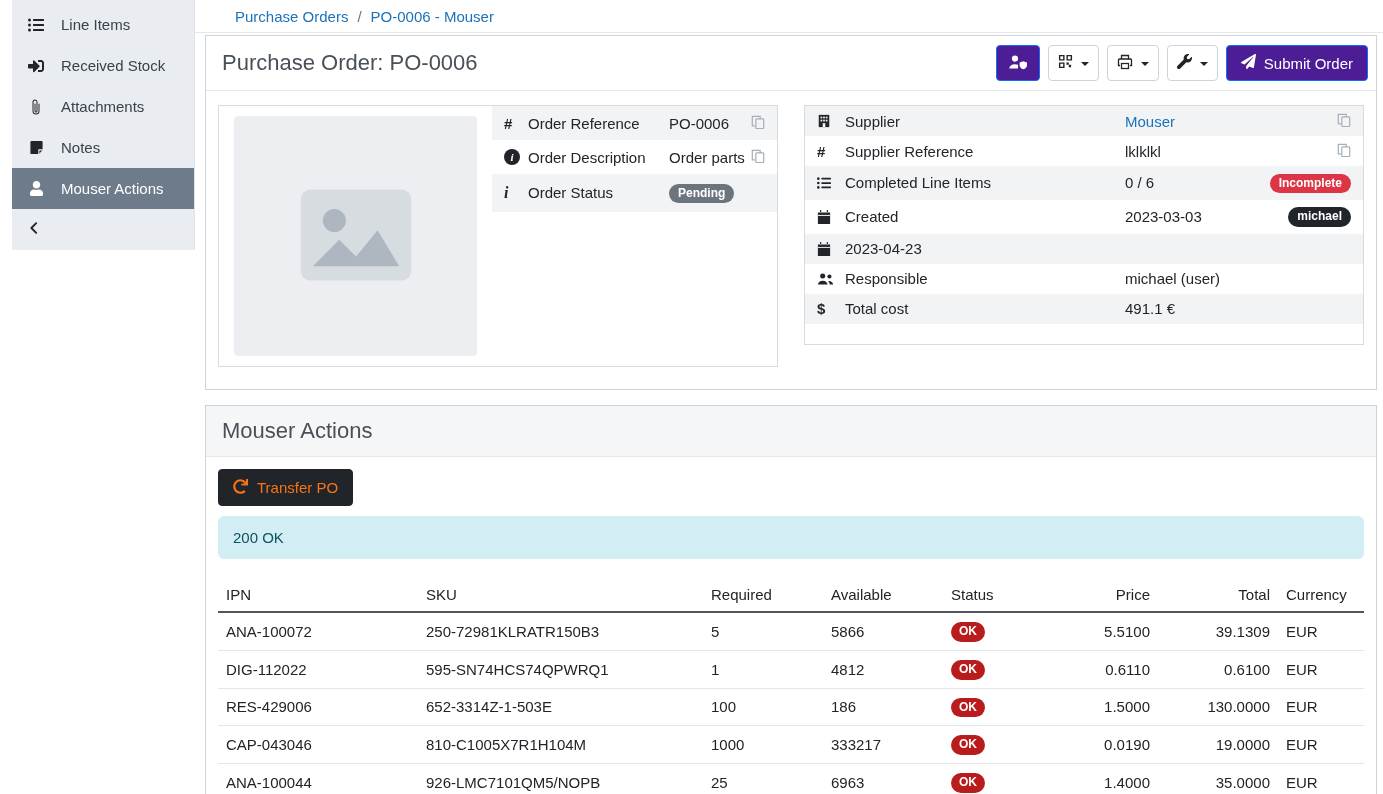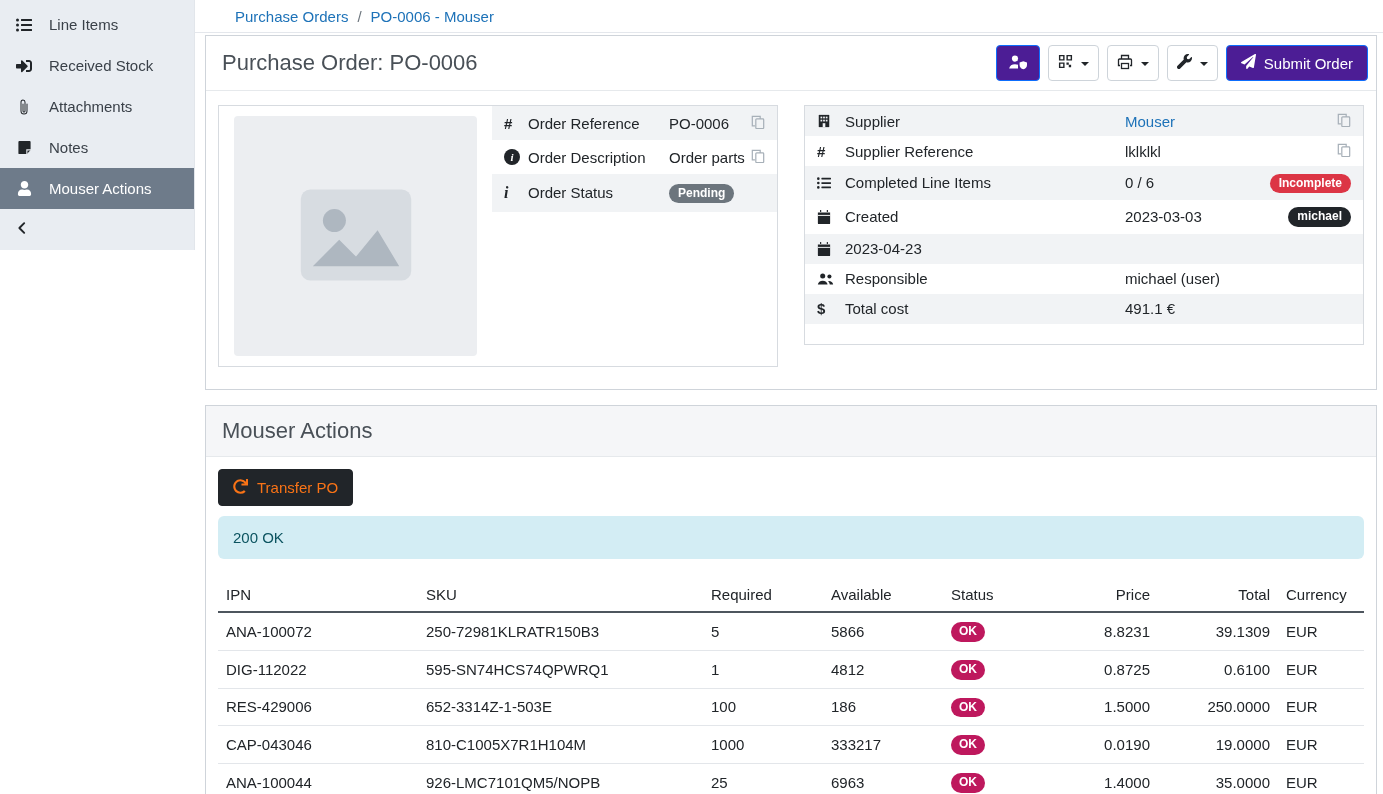--- a/index.html
+++ b/index.html
@@ -1,21 +1,21 @@
 <!DOCTYPE html>
 <html><head>
 <meta charset="utf-8">
 <style>
   * { margin:0; padding:0; box-sizing:border-box; }
   html,body { width:1383px; height:794px; }
   body { font-family:"Liberation Sans","DejaVu Sans",sans-serif; font-size:15px; color:#212529; background:#fff; overflow:hidden; }
   .app { display:flex; width:100%; height:100%; }
 
   
-  .sidebar { width:195px; flex:none; background:#fff; }
+  .sidebar { width:195px; flex:none; background:#fff;padding-left:12px; }
   .side-list { background:#e9edf2; padding-top:4px; border-right:1px solid #e2e6eb; }
   .side-item { height:41px; display:flex; align-items:center; gap:16px; padding:0 15px; color:#3a4149; cursor:pointer; }
   .side-item .sicon { width:18px; display:flex; justify-content:center; align-items:center; color:#212529; }
   .side-item.active { background:#6e7b8a; color:#fff; }
   .side-item.active .sicon { color:#fff; }
   .side-collapse { height:41px; display:flex; align-items:center; padding:0 15px; color:#212529; cursor:pointer; }
 
   
   .main { flex:1; display:flex; flex-direction:column; min-width:0; }
   .breadcrumb-bar { height:33px; flex:none; display:flex; align-items:center; gap:9px; padding:0 40px; background:#fff; border-bottom:1px solid #e4e7ec; }
@@ -59,21 +59,21 @@
   .ic-circle { width:16px; height:16px; border-radius:50%; background:#212529; color:#fff; display:inline-flex; align-items:center; justify-content:center; font:italic 700 11px "Liberation Serif",serif; }
   .ic-i { font:italic 700 16px "Liberation Serif",serif; color:#212529; }
   .ic-txt { font-weight:700; font-size:15px; }
   .copy { color:#a7b0b8; cursor:pointer; display:inline-flex; }
 
   
   .badge { display:inline-block; padding:3px 9px; border-radius:10px; font-size:12px; font-weight:700; color:#fff; line-height:1.15; }
   .badge-pending { background:#6c757d; }
   .badge-incomplete { background:#dc3545; }
   .badge-user { background:#212529; }
-  .badge-ok { background:#be185d; padding:3px 8px; }
+  .badge-ok { background:#b91c1c; padding:3px 8px; }
 
   
   .actions-body { padding:12px 12px 0; }
   .btn-dark { background:#212529; color:#f97316; border:1px solid #212529; height:37px; padding:0 14px; border-radius:4px; display:inline-flex; align-items:center; gap:9px; font-size:15px; cursor:pointer; font-family:inherit; }
   .alert { margin-top:10px; background:#d3edf4; color:#0c5460; border-radius:6px; padding:13px 15px; }
   .parts-table { width:100%; border-collapse:collapse; margin-top:19px; table-layout:fixed; font-size:15px; }
   .parts-table th { text-align:left; font-weight:400; padding:8px; border-bottom:2px solid #4e565e; color:#212529; }
   .parts-table td { padding:8px; border-bottom:1px solid #e3e6ea; overflow:hidden; white-space:nowrap; }
   .parts-table .num { text-align:right; }
 </style>
@@ -378,44 +378,44 @@
                 <th>Currency</th>
               </tr>
             </thead>
             <tbody>
   <tr>
     <td>ANA-100072</td>
     <td>250-72981KLRATR150B3</td>
     <td>5</td>
     <td>5866</td>
     <td><span class="badge badge-ok">OK</span></td>
-    <td class="num">8.8231</td>
+    <td class="num">5.5100</td>
     <td class="num">39.1309</td>
     <td>EUR</td>
   </tr>
 
   <tr>
     <td>DIG-112022</td>
     <td>595-SN74HCS74QPWRQ1</td>
     <td>1</td>
     <td>4812</td>
     <td><span class="badge badge-ok">OK</span></td>
-    <td class="num">0.8725</td>
+    <td class="num">0.6110</td>
     <td class="num">0.6100</td>
     <td>EUR</td>
   </tr>
 
   <tr>
     <td>RES-429006</td>
     <td>652-3314Z-1-503E</td>
     <td>100</td>
     <td>186</td>
     <td><span class="badge badge-ok">OK</span></td>
     <td class="num">1.5000</td>
-    <td class="num">250.0000</td>
+    <td class="num">130.0000</td>
     <td>EUR</td>
   </tr>
 
   <tr>
     <td>CAP-043046</td>
     <td>810-C1005X7R1H104M</td>
     <td>1000</td>
     <td>333217</td>
     <td><span class="badge badge-ok">OK</span></td>
     <td class="num">0.0190</td>

